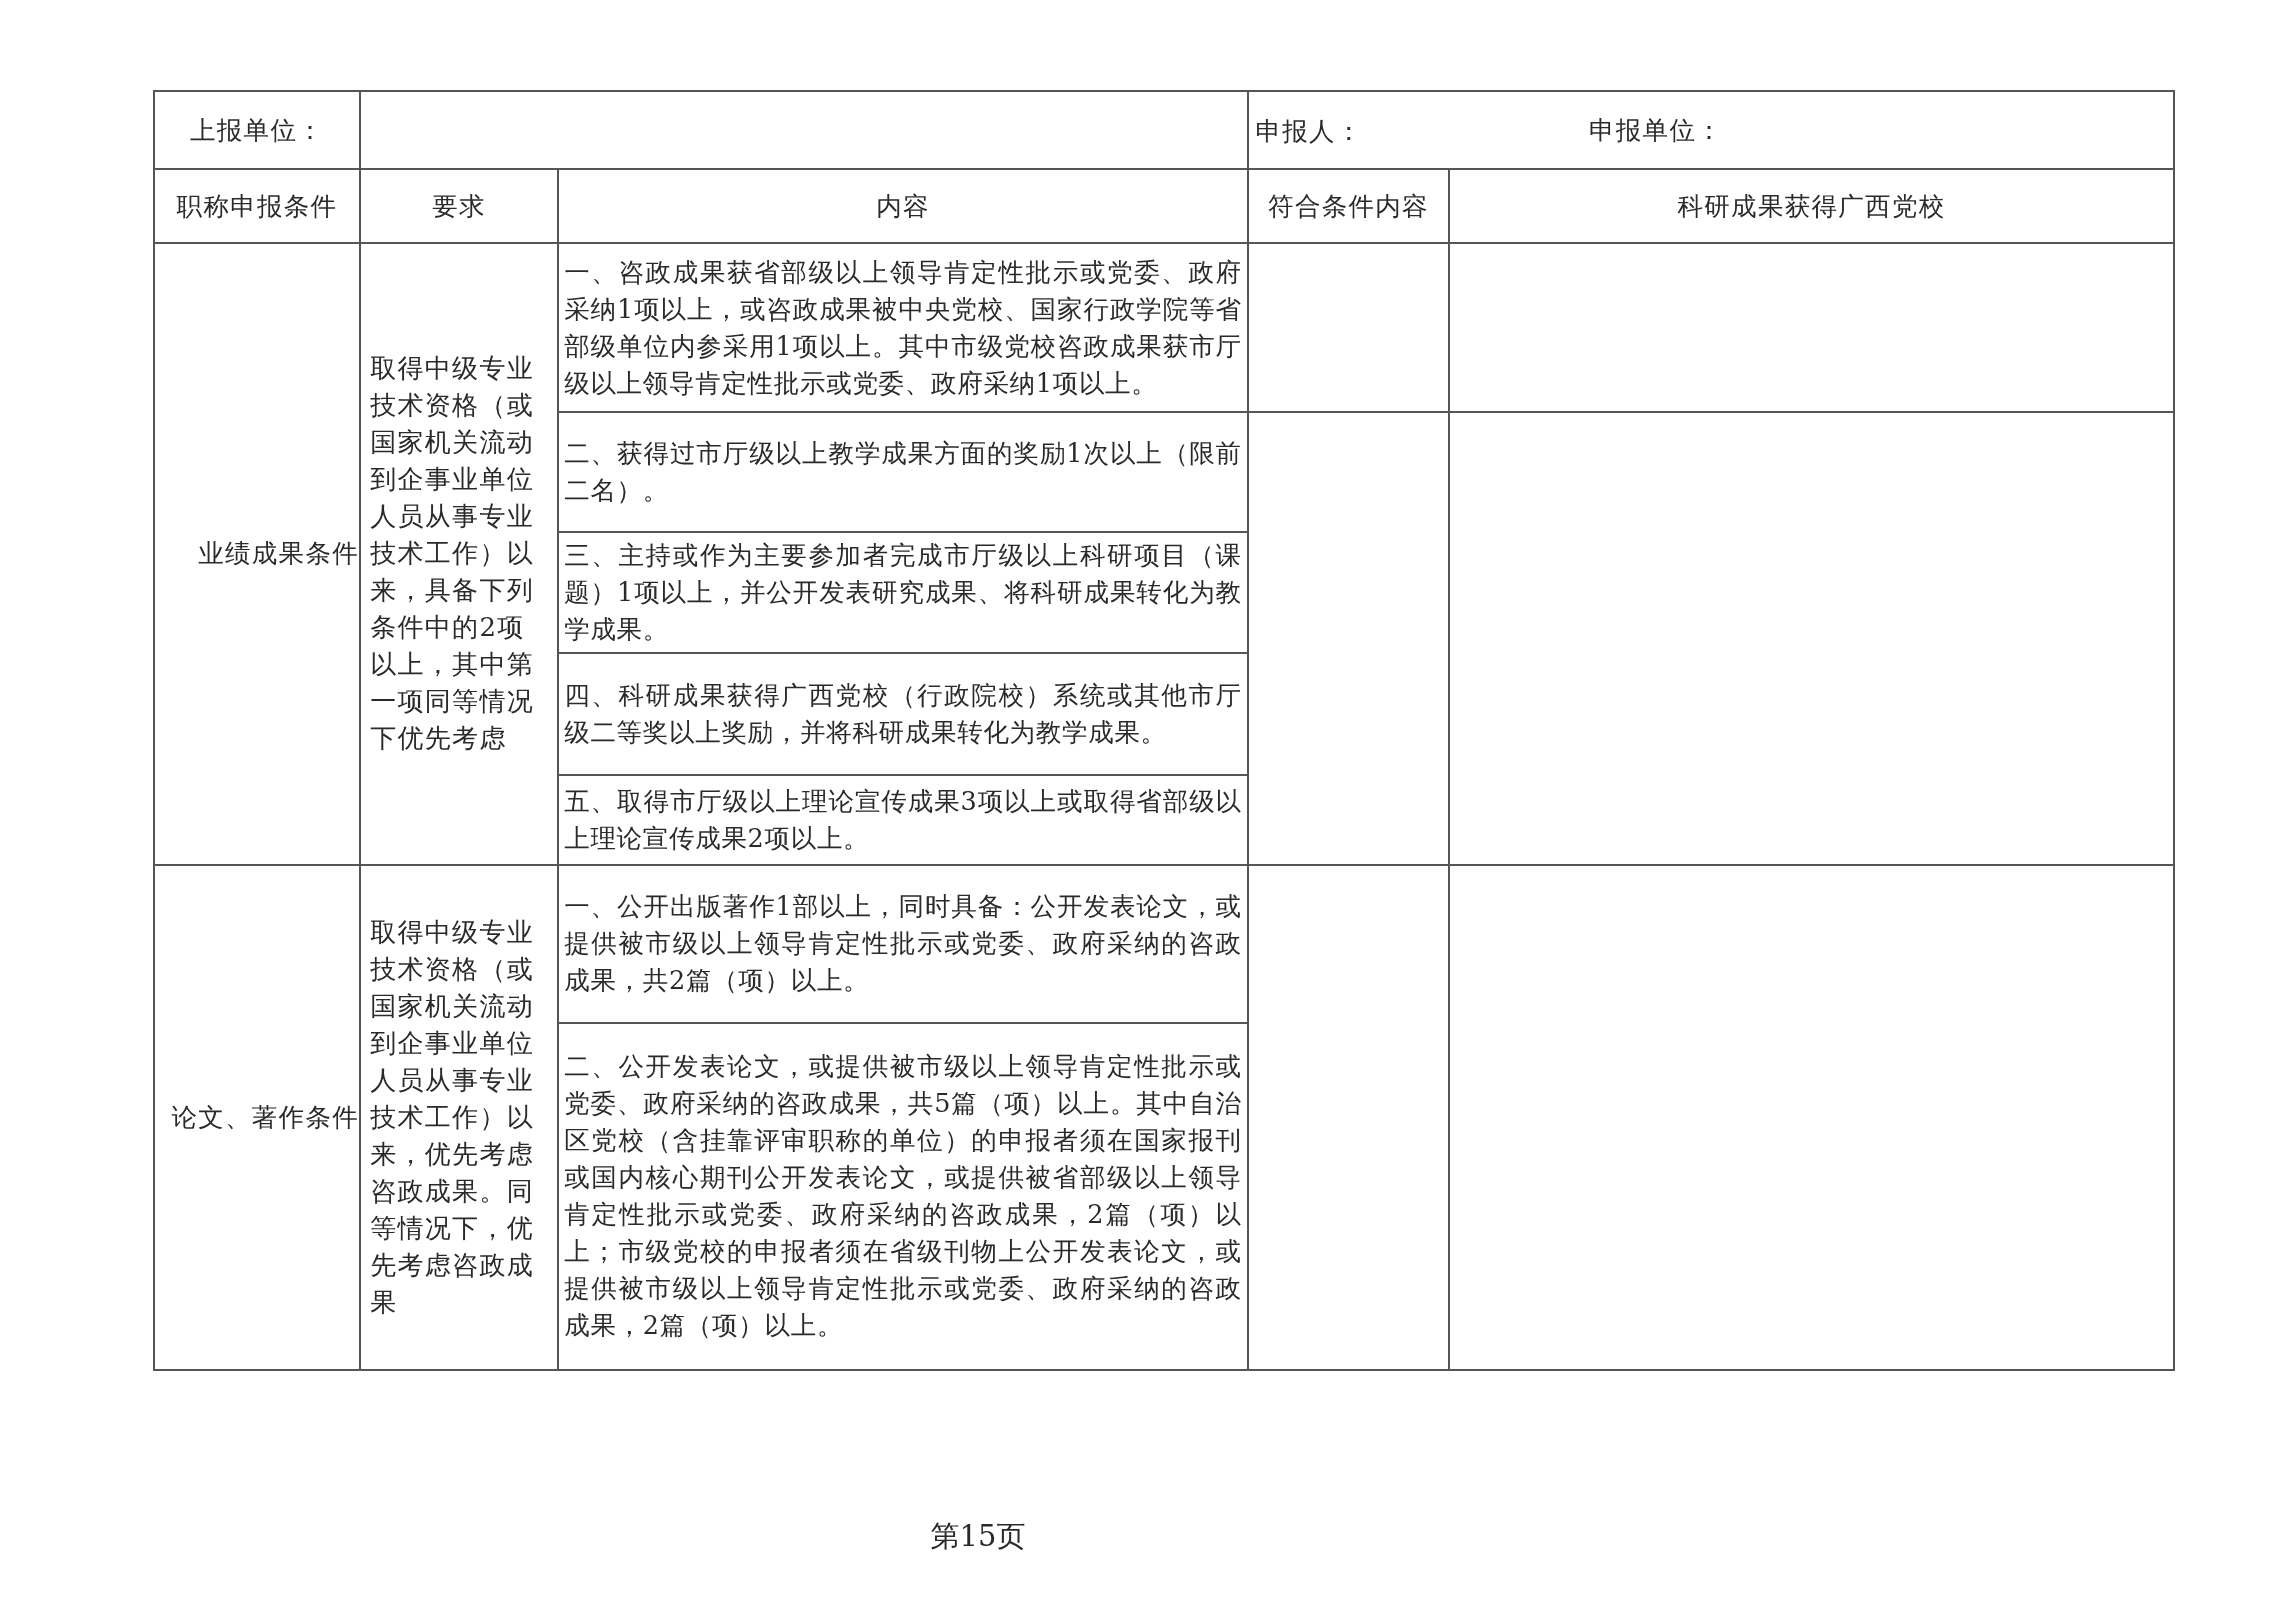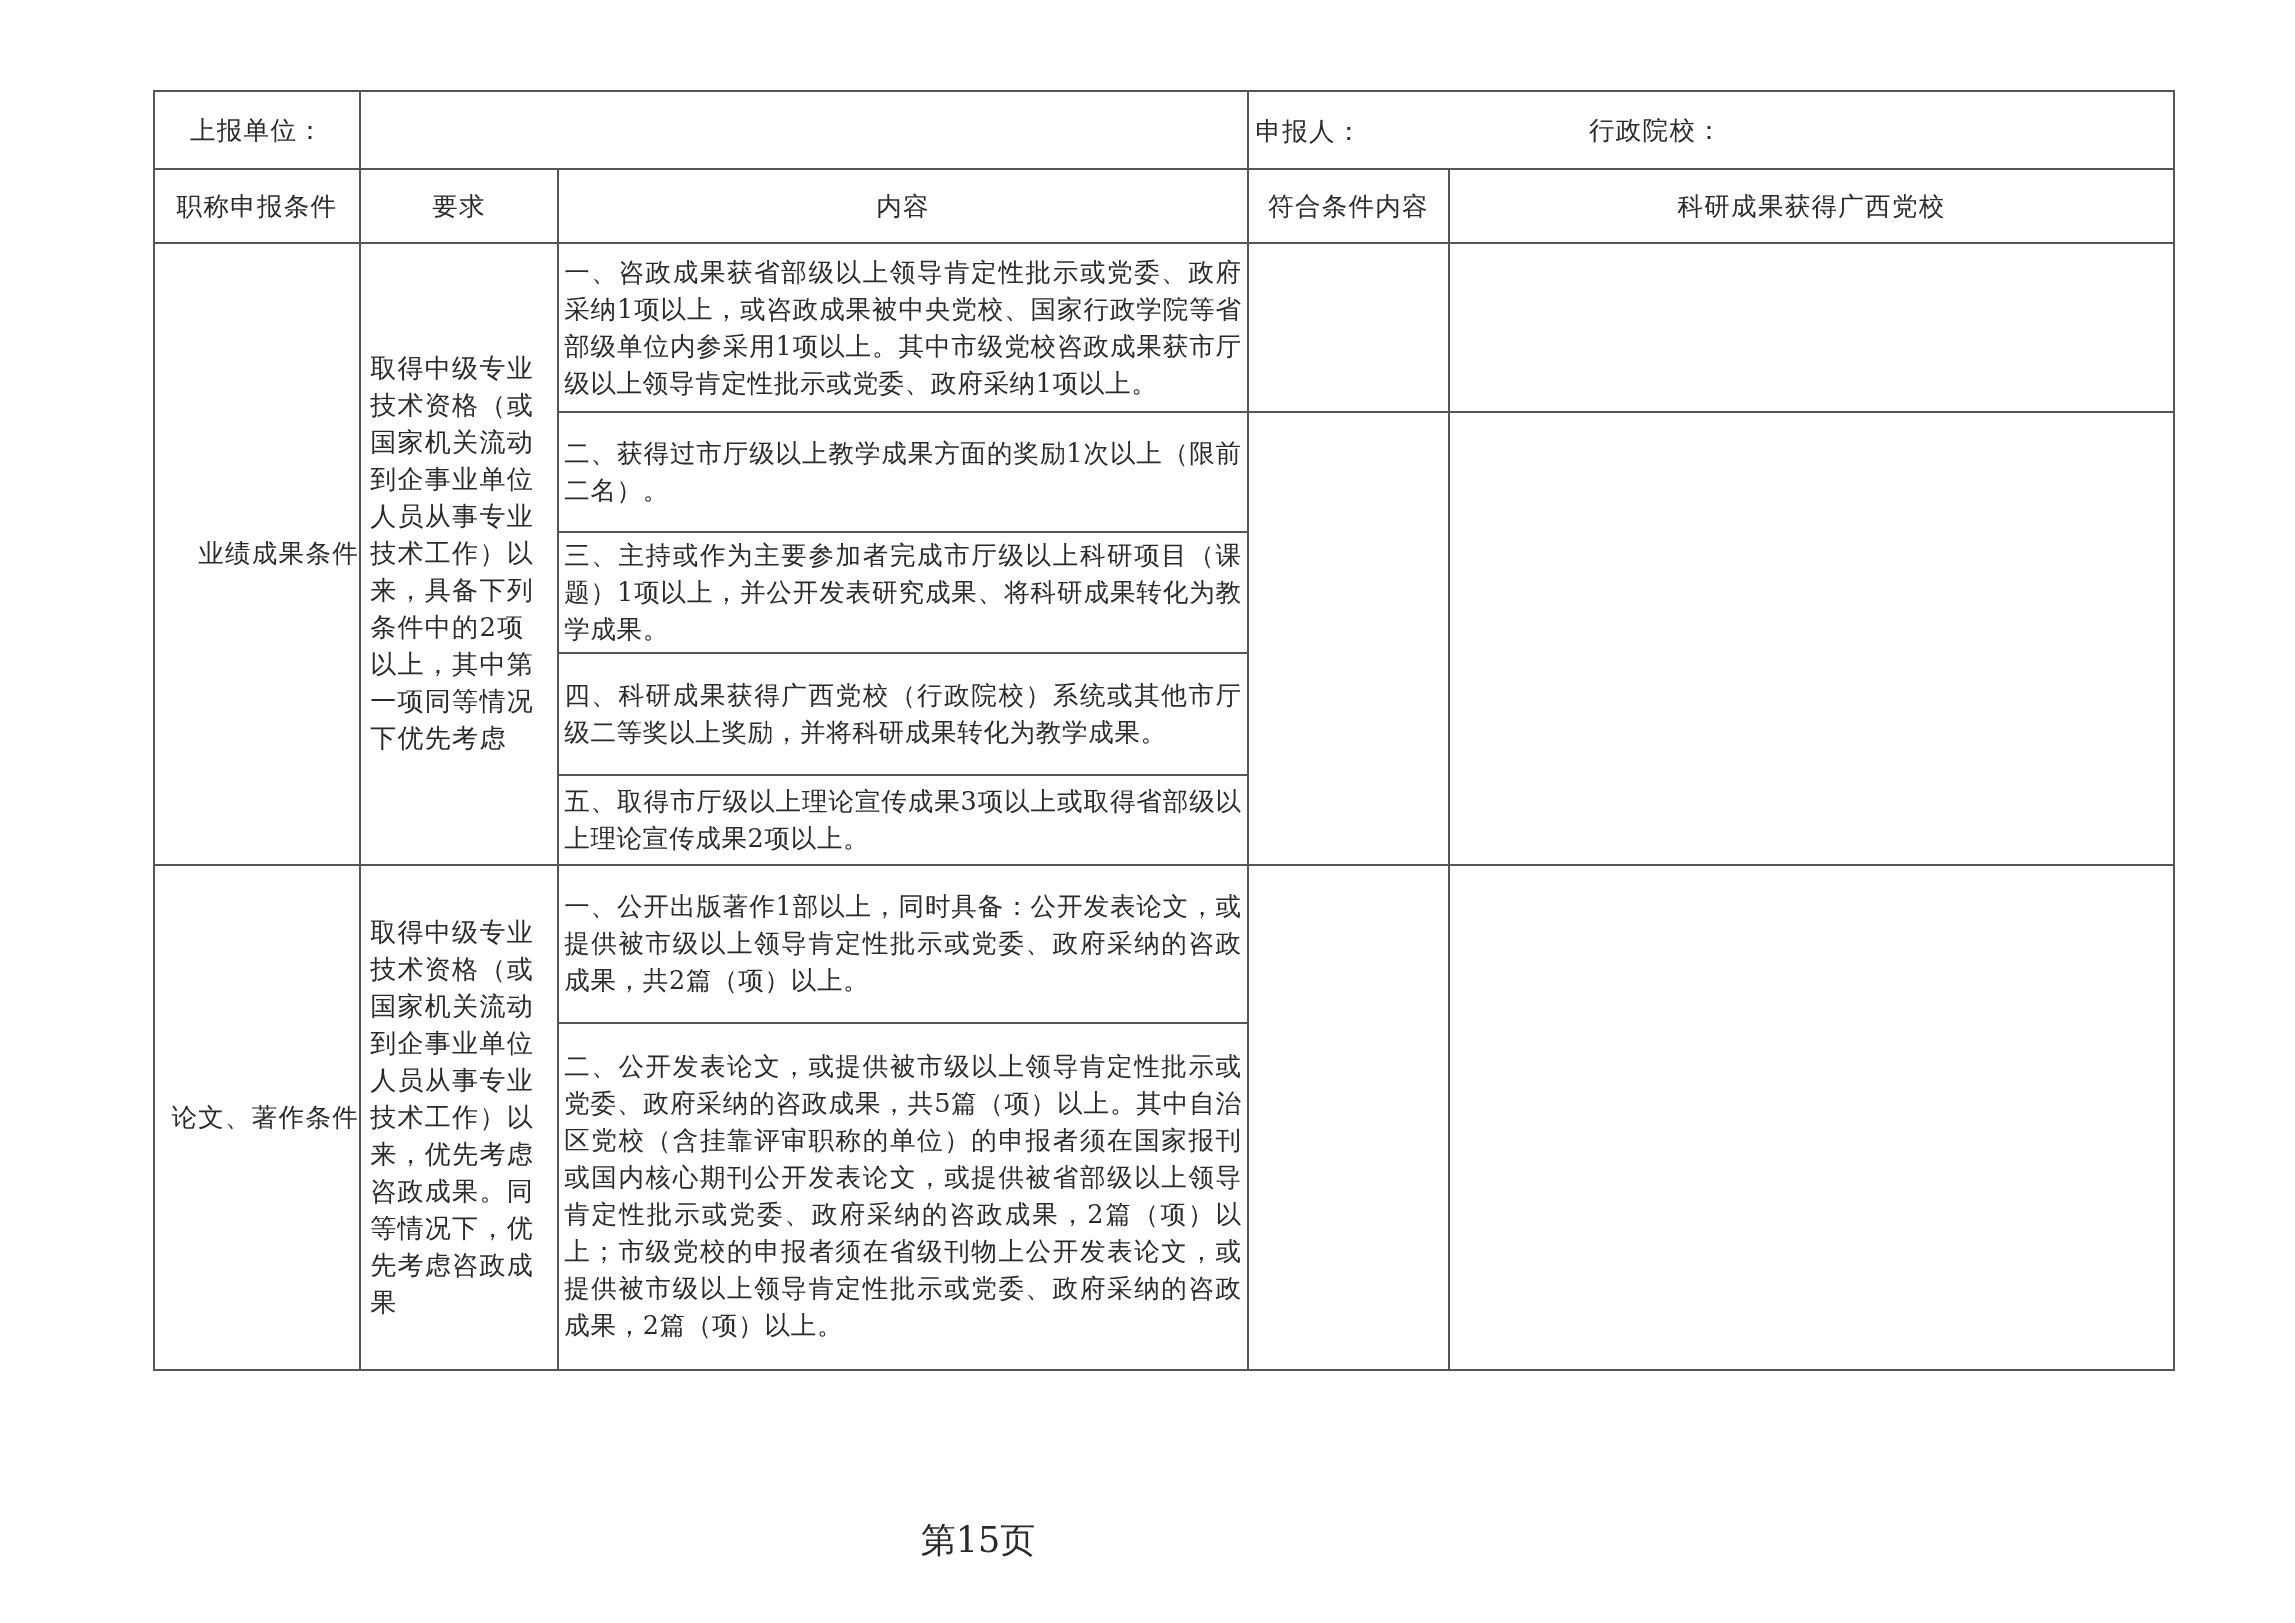--- a/index.html
+++ b/index.html
@@ -61,21 +61,21 @@
       text-align: justify;
       margin-top: 11px;
     }
     .blank-cell { background: #ffffff; }
     .page-footer {
       position: absolute;
       left: 0;
       width: 1956px;
       top: 1517px;
       text-align: center;
-      font-size: 35px;
+      font-size: 29px;
       color: #2a2a2a;
     }
   </style>
 </head>
 <body>
 
 <div class="sheet">
   <table class="form">
     <colgroup>
       <col style="width:206px">
@@ -87,21 +87,21 @@
 
     <tbody>
         <tr class="hdr-row">
       <td class="lbl-cell">
         <span class="label-text">上报单位：</span>
       </td>
       <td colspan="2"></td>
       <td colspan="2">
         <div class="header-right">
           <span class="applicant-label">申报人：</span>
-          <span class="unit-label">行政院校：</span>
+          <span class="unit-label">申报单位：</span>
         </div>
       </td>
     </tr>
 
     <tr class="col-head">
       <td><span class="label-text">职称申报条件</span></td>
       <td><span class="label-text">要求</span></td>
       <td><span class="label-text">内容</span></td>
       <td><span class="label-text">符合条件内容</span></td>
       <td><span class="label-text">科研成果获得广西党校</span></td>

